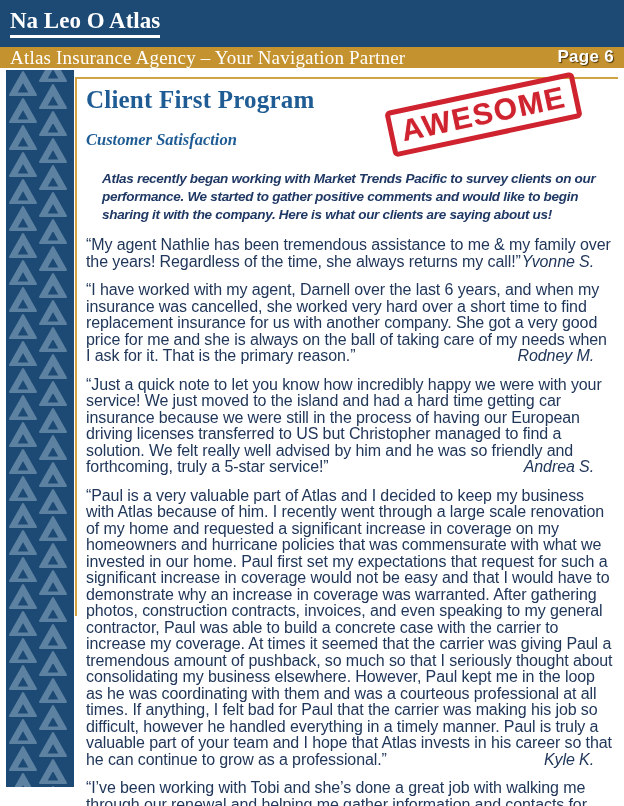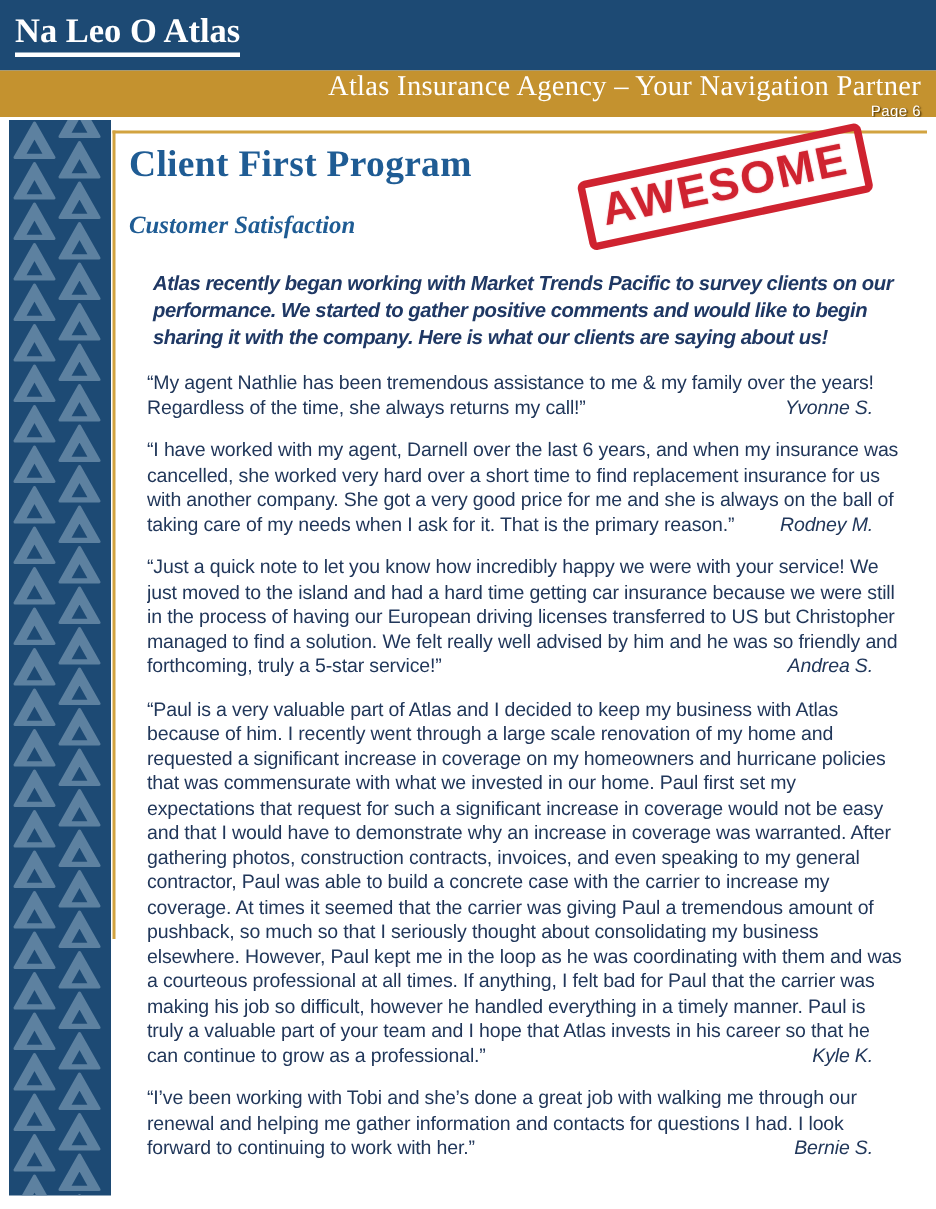--- a/index.html
+++ b/index.html
@@ -15,26 +15,26 @@
   
   .masthead{
     background:var(--navy);height:47px;display:flex;align-items:center;
     padding-left:10px;
   }
   .masthead h1{
     font-family:"Liberation Serif",serif;color:#fff;font-size:23px;font-weight:bold;
     margin:0;line-height:1.05;border-bottom:3px solid #fff;padding-bottom:1px;
   }
   .goldbar{
-    background:var(--gold);height:31px;display:flex;align-items:flex-end;
-    padding:0 10px;color:#fff;flex-direction:column;
+    background:var(--gold);height:21px;display:flex;align-items:flex-start;
+    padding:0 10px;color:#fff;
   }
   .tagline{font-family:"Liberation Serif",serif;font-size:19px;letter-spacing:.2px;}
   .pagenum{
-    margin-left:auto;font-weight:normal;font-size:10px;color:#fff;
+    margin-left:auto;font-weight:bold;font-size:17px;color:#fff;
     text-shadow:1px 1px 1px rgba(60,40,0,.85);letter-spacing:.3px;
   }
   
   .body-wrap{position:relative;height:548px;background:#fff;}
   .sidebar{
     position:absolute;left:6px;top:2px;width:68px;height:717px;background:var(--navy);
   }
   .tri{fill:var(--triangle);stroke:var(--triangle);stroke-width:2;stroke-linejoin:round;}
   .content{
     position:absolute;left:75px;top:9px;right:6px;bottom:0;
@@ -54,22 +54,22 @@
     color:var(--stamp-red);border:5px solid var(--stamp-red);border-radius:5px;
     font-size:30px;font-weight:bold;letter-spacing:1.5px;padding:1px 8px 2px;
     text-shadow:0 0 1px rgba(207,35,48,.6);
   }
   .intro{
     font-weight:bold;font-style:italic;color:var(--intro-text);
     font-size:13.5px;line-height:18px;letter-spacing:-0.3px;
     margin:0 16px 13px;max-width:527px;
   }
   .t{
-    color:var(--body-text);font-size:13px;line-height:16.5px;
-    letter-spacing:-0.1px;margin:0 12px 12px;overflow:hidden;max-width:530px;
+    color:var(--body-text);font-size:16px;line-height:16.5px;
+    letter-spacing:-0.1px;margin:0 0 12px;overflow:hidden;max-width:530px;
   }
   .attrib{float:right;font-style:italic;padding-right:20px;}
 </style>
 </head>
 <body>
 
 <div class="page">
 
   <header class="masthead">
     <h1>Na Leo O Atlas</h1>

